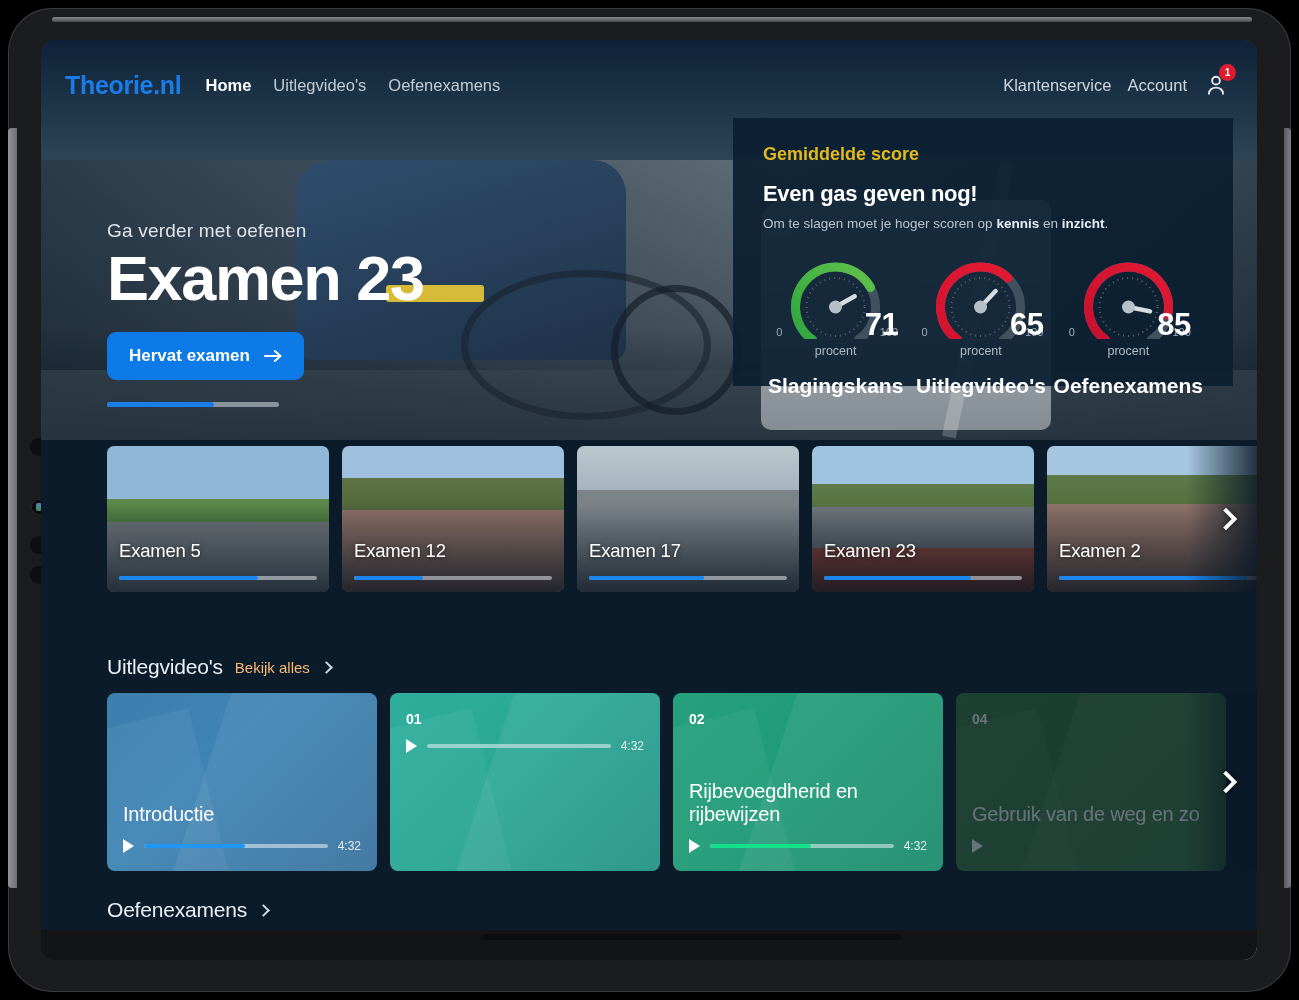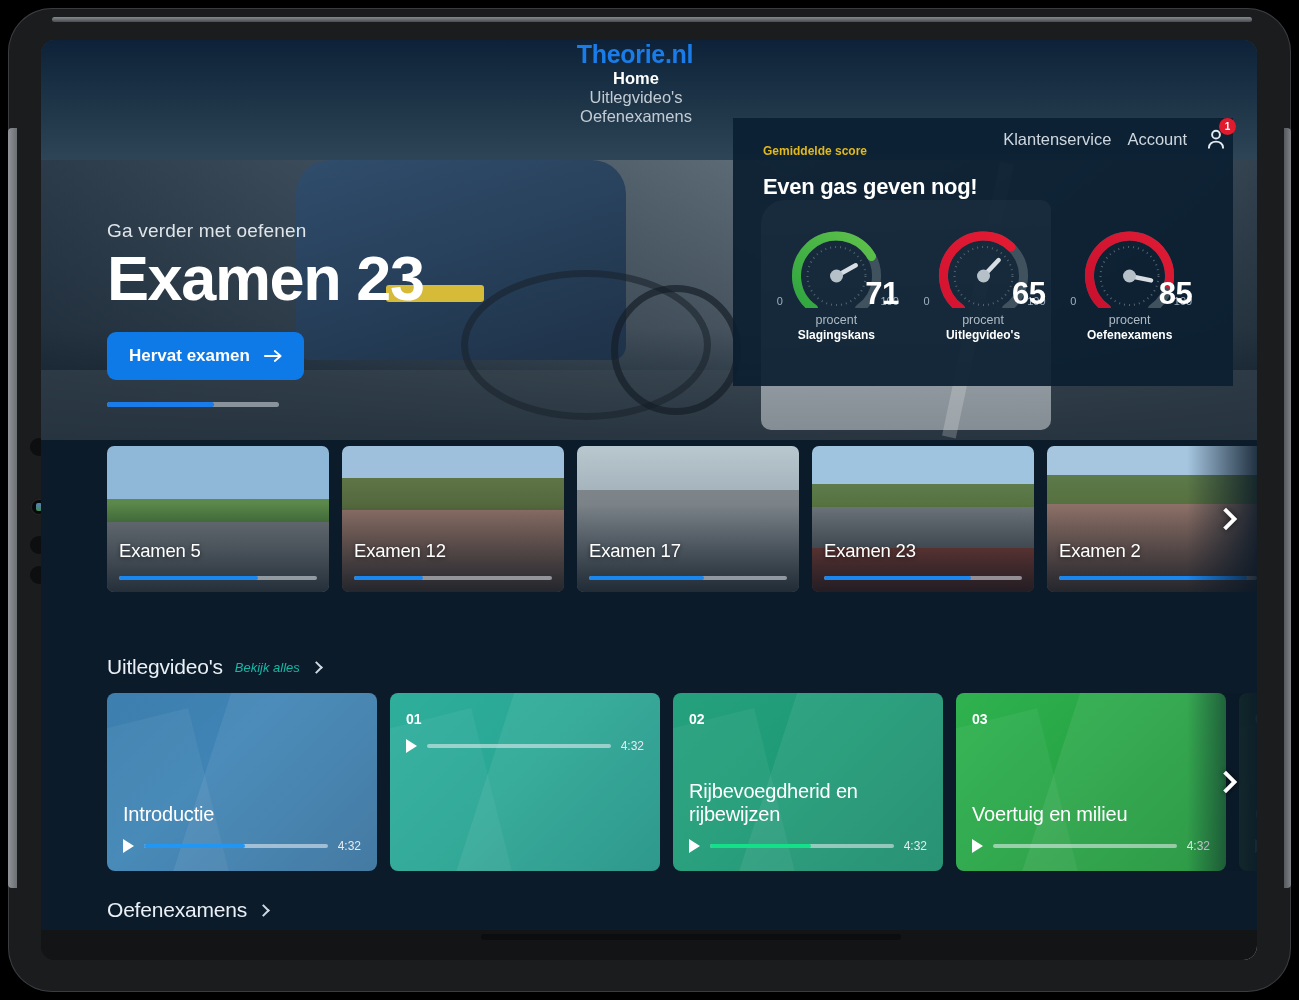--- a/index.html
+++ b/index.html
@@ -56,25 +56,24 @@
   #screen {
     position: absolute; left: 41px; top: 40px;
     width: 1216px; height: 920px;
     background: #0b1b2a;
     border-radius: 14px;
     overflow: hidden;
   }
 
   
   #topbar {
-    position: absolute; left: 0; top: 0; width: 100%; height: 66px;
+    position: absolute; left: 0; top: 12px; width: 100%; height: 66px;
     display: flex; align-items: center;
     padding: 0 28px 0 24px;
     z-index: 40;
-    flex-direction: column;
   }
   #logo {
     font-size: 25px; font-weight: bold; color: #1a7ce8;
     letter-spacing: -0.3px; margin-right: 24px;
   }
   .nav-link {
     font-size: 16.5px; color: #c3ccd4; margin-right: 22px; white-space: nowrap;
   }
   .nav-link.active { color: #ffffff; font-weight: bold; }
   #topbar-right { margin-left: auto; display: flex; align-items: center; }
@@ -124,45 +123,45 @@
     background: rgba(215,222,228,.55); border-radius: 3px; overflow: hidden;
   }
   #hero-progress-fill { height: 100%; background: #1a7ce8; border-radius: 3px; }
 
   
   #score-panel {
     position: absolute; right: 24px; top: 78px; width: 500px; height: 268px;
     background: rgba(11,31,50,.93);
     z-index: 20; padding: 26px 30px 0 30px;
   }
-  #score-eyebrow { color: #e3b81c; font-size: 12px; font-weight: bold; }
+  #score-eyebrow { color: #e3b81c; font-size: 18px; font-weight: bold; }
   #score-title { color: #fff; font-size: 22px; font-weight: bold; margin-top: 16px; letter-spacing:-.3px;}
   #score-sub { color: #b9c4cd; font-size: 13.5px; margin-top: 9px; }
   #score-sub b { color: #e7edf2; }
   #gauges { display: flex; margin-top: 22px; }
   .gauge-cell { flex: 1; display: flex; flex-direction: column; align-items: center; }
   .gauge-wrap { position: relative; width: 125px; height: 86px; }
   .gauge-wrap svg { position: absolute; left: 0; top: 0; }
   .gauge-scale { position: absolute; bottom: 1px; font-size: 11px; color: #9fb0bd; }
   .gauge-scale.min { left: 3px; }
   .gauge-scale.max { right: 0px; }
   .gauge-value {
     position: absolute; left: 0; right: 0; bottom: -4px; text-align: right;
     font-size: 31px; font-weight: bold; color: #fff; letter-spacing:-.5px;
   }
   .gauge-unit { font-size: 12.5px; color: #aebac4; margin-top: 5px; }
-  .gauge-label { font-size: 12px; font-weight: bold; color: #fff; margin-top: 1px; }
+  .gauge-label { font-size: 21px; font-weight: bold; color: #fff; margin-top: 16px; }
 
   
   .section-head {
     display: flex; align-items: center; gap: 12px;
     padding: 0 0 0 66px; margin-top: 20px;
   }
   .section-title { font-size: 21px; color: #eaf0f5; letter-spacing:-.2px;}
-  .section-more { font-size: 13px; color: #14b8a6; font-style: italic; }
+  .section-more { font-size: 15px; color: #fdba74; }
   .chev {
     width: 9px; height: 9px; border-right: 2px solid #cfd8e0; border-top: 2px solid #cfd8e0;
     transform: rotate(45deg); display: inline-block;
   }
 
   
   .row { position: relative; margin-top: 14px; padding-left: 66px; overflow: hidden; }
   .rail { display: flex; gap: 13px; }
   .exam-card {
     position: relative; flex: 0 0 222px; height: 146px; border-radius: 7px;
@@ -327,20 +326,23 @@
       </svg>
     </button>
     <div id="hero-progress">
       <div id="hero-progress-fill" style="width: 62%;"></div>
     </div>
   </div>
 
   <div id="score-panel">
     <div id="score-eyebrow">Gemiddelde score</div>
     <div id="score-title">Even gas geven nog!</div>
+    <div id="score-sub">
+      <span>Om te slagen moet je hoger scoren op </span><b>kennis</b><span> en </span><b>inzicht</b><span>.</span>
+    </div>
     <div id="gauges">
         <div class="gauge-cell">
     <div class="gauge-wrap">
       <svg width="125" height="86" viewBox="0 0 125 86">
         <defs>
           <linearGradient id="gg0" x1="0%" y1="100%" x2="100%" y2="0%">
             <stop offset="0%" stop-color="#2ea53f"></stop>
             <stop offset="100%" stop-color="#5fc24a"></stop>
           </linearGradient>
         </defs>
@@ -488,31 +490,20 @@
     <div class="v-num">02</div>
     <div class="v-title">Rijbevoegdherid en rijbewijzen</div>
     <div class="v-foot">
       <span class="play-tri"></span>
       <span class="v-bar">
         <i style="width:55%;background:#14e08a"></i>
       </span>
       <span class="v-time">4:32</span>
     </div>
           </div>
-          <div class="video-card vg4">
-    <div class="v-num">03</div>
-    <div class="v-title">Voertuig en milieu</div>
-    <div class="v-foot">
-      <span class="play-tri"></span>
-      <span class="v-bar">
-        <i style="width:0%;background:#14e08a"></i>
-      </span>
-      <span class="v-time">4:32</span>
-    </div>
-          </div>
           <div class="video-card vg5 dimmed">
     <div class="v-num">04</div>
     <div class="v-title">Gebruik van de weg en zo</div>
     <div class="v-foot">
       <span class="play-tri"></span>
 
     </div>
           </div>
         </div>
       <div class="rail-fade"></div>

